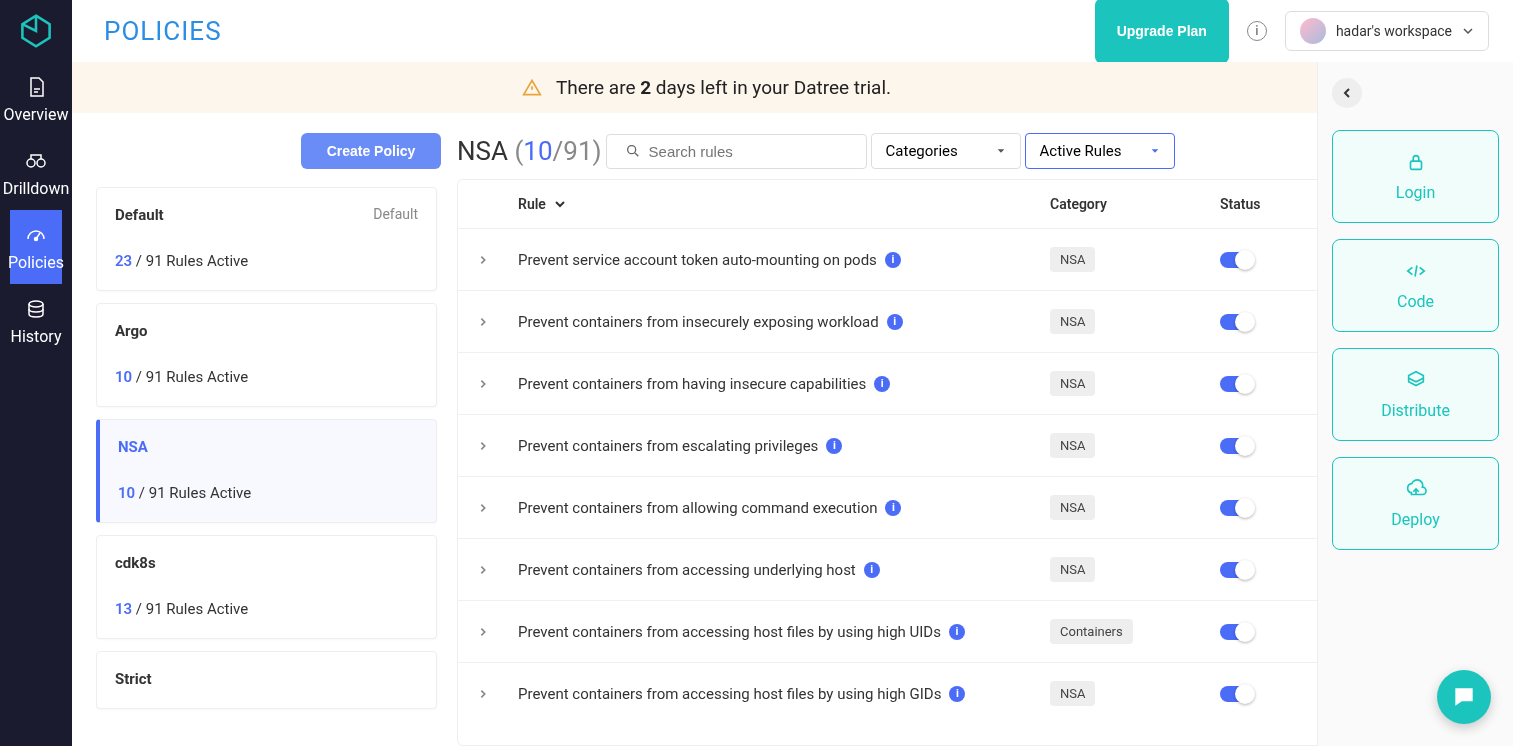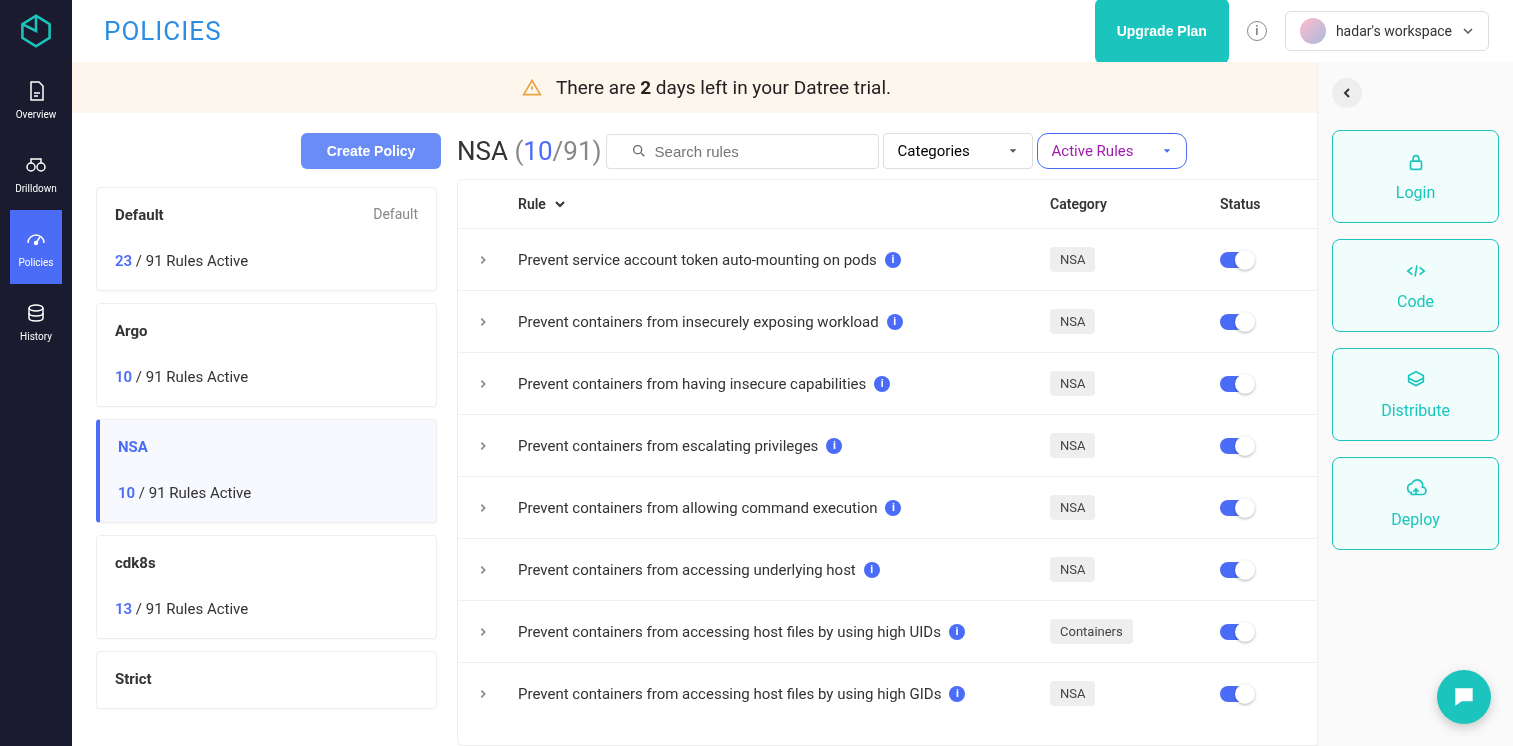--- a/index.html
+++ b/index.html
@@ -2,21 +2,21 @@
 <html><head>
 <meta charset="utf-8">
 <style>
 * { box-sizing: border-box; margin: 0; padding: 0; }
 body { font-family: -apple-system, BlinkMacSystemFont, "Segoe UI", Roboto, sans-serif; background: #fff; overflow: hidden; }
 .app { display: flex; height: 746px; width: 1513px; }
 
 
 .leftnav { width: 72px; background: #1a1b2e; display: flex; flex-direction: column; align-items: center; padding-top: 0; }
 .leftnav .logo { width: 72px; height: 62px; display: flex; align-items: center; justify-content: center; }
-.leftnav .navitem { width: 52px; height: 74px; display: flex; flex-direction: column; align-items: center; justify-content: center; color: #fff; font-size: 10px; cursor: pointer; gap: 6px; }
+.leftnav .navitem { width: 52px; height: 74px; display: flex; flex-direction: column; align-items: center; justify-content: center; color: #fff; font-size: 16px; cursor: pointer; gap: 6px; }
 .leftnav .navitem.active { background: #4a6cf7; }
 .leftnav .navitem svg, .leftnav .navitem .icon { width: 24px; height: 24px; }
 
 
 .main { flex: 1; display: flex; flex-direction: column; position: relative; overflow: hidden; }
 
 
 .header { height: 62px; display: flex; align-items: center; padding: 0 24px 0 32px; }
 .header .title { color: #2b8de4; font-size: 26px; font-weight: 400; letter-spacing: 1px; }
 .header .spacer { flex: 1; }
@@ -45,24 +45,24 @@
 .polcard .pdefault { font-size: 14px; color: #888; font-weight: 400; }
 .polcard .pstats { margin-top: 28px; font-size: 15px; color: #333; }
 .polcard .pstats .active-count { color: #4a6cf7; font-weight: 600; }
 
 
 .rulescol { flex: 1; display: flex; flex-direction: column; padding-left: 16px; min-width: 0; }
 .rulesheader { display: flex; align-items: center; gap: 4px; margin-bottom: 10px; }
 .rulesheader .rulestitle { font-size: 26px; color: #333; font-weight: 400; white-space: nowrap; }
 .rulesheader .rulestitle .cnt { color: #888; }
 .rulesheader .rulestitle .cnt .n { color: #4a6cf7; }
-.searchbox { flex: 0 0 200px; display: flex; align-items: center; border: 1px solid #ddd; border-radius: 4px; padding: 8px 24px; gap: 8px; }
+.searchbox { flex: 0 0 200px; display: flex; align-items: center; border: 1px solid #ddd; border-radius: 4px; padding: 8px 18px; gap: 8px; }
 .searchbox input { border: none; outline: none; flex: 1; font-size: 15px; }
 .select { border: 1px solid #ddd; border-radius: 4px; padding: 8px 14px; display: flex; align-items: center; gap: 24px; font-size: 15px; cursor: pointer; min-width: 150px; justify-content: space-between; }
-.select.active { border-color: #4a6cf7; color: #a21caf; border-radius: 11px; }
+.select.active { border-color: #4a6cf7; color: #000000; }
 
 
 .ruletable { border: 1px solid #eee; border-radius: 6px; overflow: hidden; flex: 1; display: flex; flex-direction: column; }
 .ruletable .thead { display: flex; padding: 16px 20px; font-size: 14px; color: #333; font-weight: 600; }
 .ruletable .thead .cexp { width: 40px; }
 .ruletable .thead .crule { flex: 1; display: flex; align-items: center; gap: 8px; }
 .ruletable .thead .ccat { width: 170px; }
 .ruletable .thead .cstat { width: 100px; }
 .ruletable .tbody { flex: 1; overflow-y: auto; }
 .rulerow { display: flex; align-items: center; padding: 18px 20px; border-top: 1px solid #f0f0f0; }

